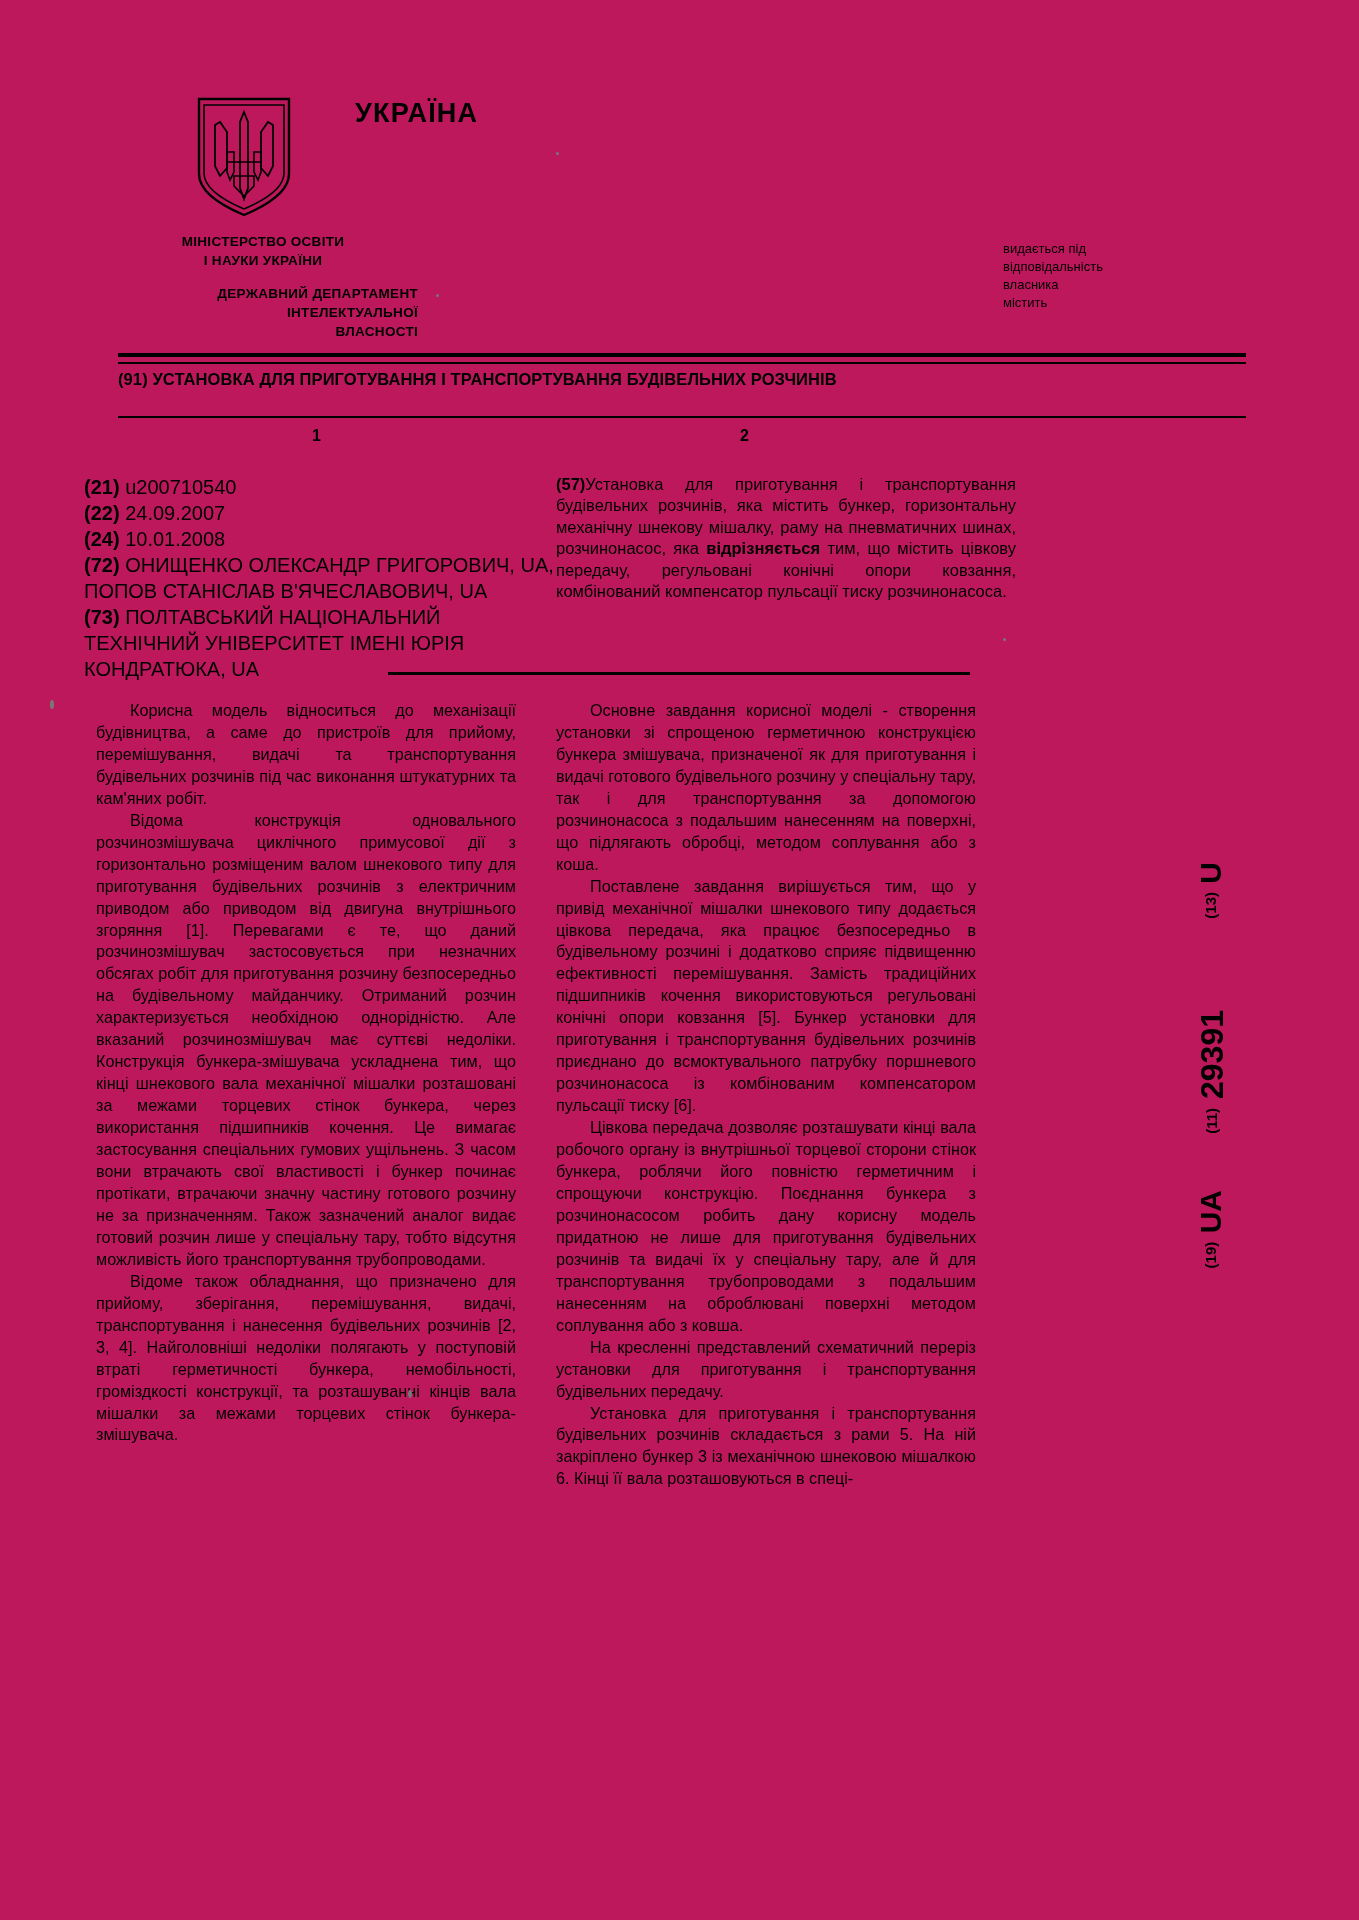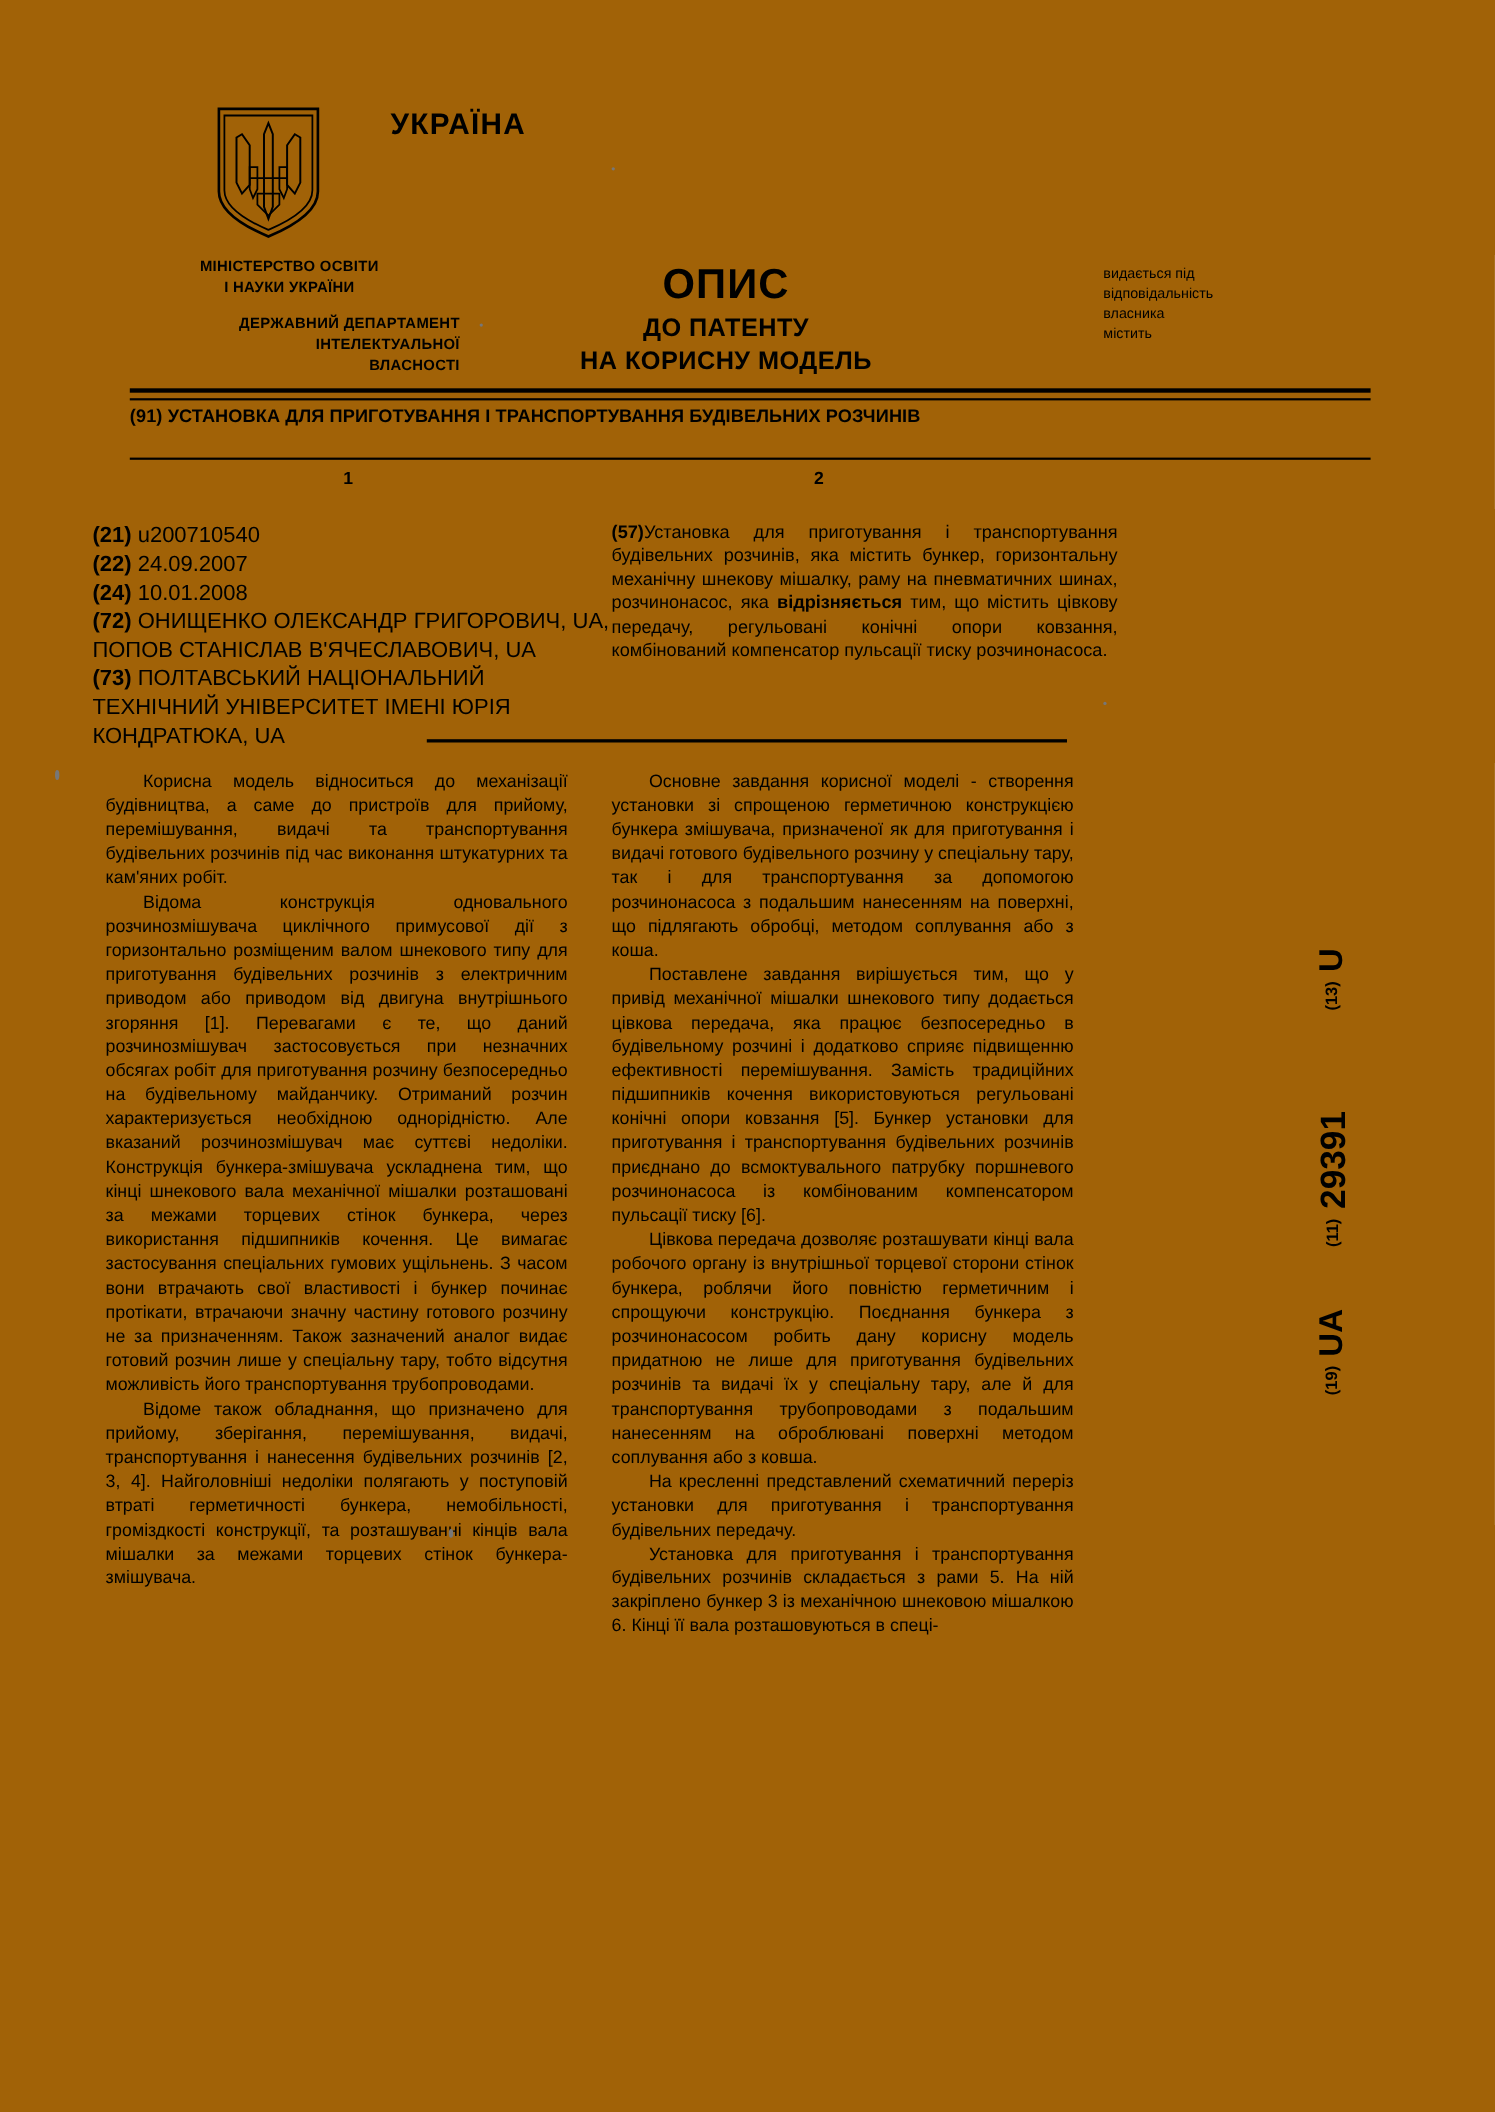--- a/index.html
+++ b/index.html
@@ -8,21 +8,21 @@
     background: #ffffff;
   }
   body {
     font-family: "Liberation Sans", sans-serif;
     color: #000000;
   }
   .page {
     position: relative;
     width: 1359px;
     height: 1920px;
-    background: #a16207;
+    background: #be185d;
     overflow: hidden;
   }
 
   
   .masthead {
     position: absolute;
     left: 0;
     top: 0;
     width: 1359px;
     height: 420px;
@@ -311,25 +311,20 @@
       <div>МІНІСТЕРСТВО ОСВІТИ</div>
       <div>І НАУКИ УКРАЇНИ</div>
     </div>
 
     <div class="dept">
       <div>ДЕРЖАВНИЙ ДЕПАРТАМЕНТ</div>
       <div>ІНТЕЛЕКТУАЛЬНОЇ</div>
       <div>ВЛАСНОСТІ</div>
     </div>
 
-    <div class="doctitle">
-      <div class="opis">ОПИС</div>
-      <div class="sub1">ДО ПАТЕНТУ</div>
-      <div class="sub2">НА КОРИСНУ МОДЕЛЬ</div>
-    </div>
 
     <div class="issue-note">
       <div>видається під</div>
       <div>відповідальність</div>
       <div>власника</div>
       <div>містить</div>
     </div>
   </div>
 
   <div class="rule-thick"></div>

